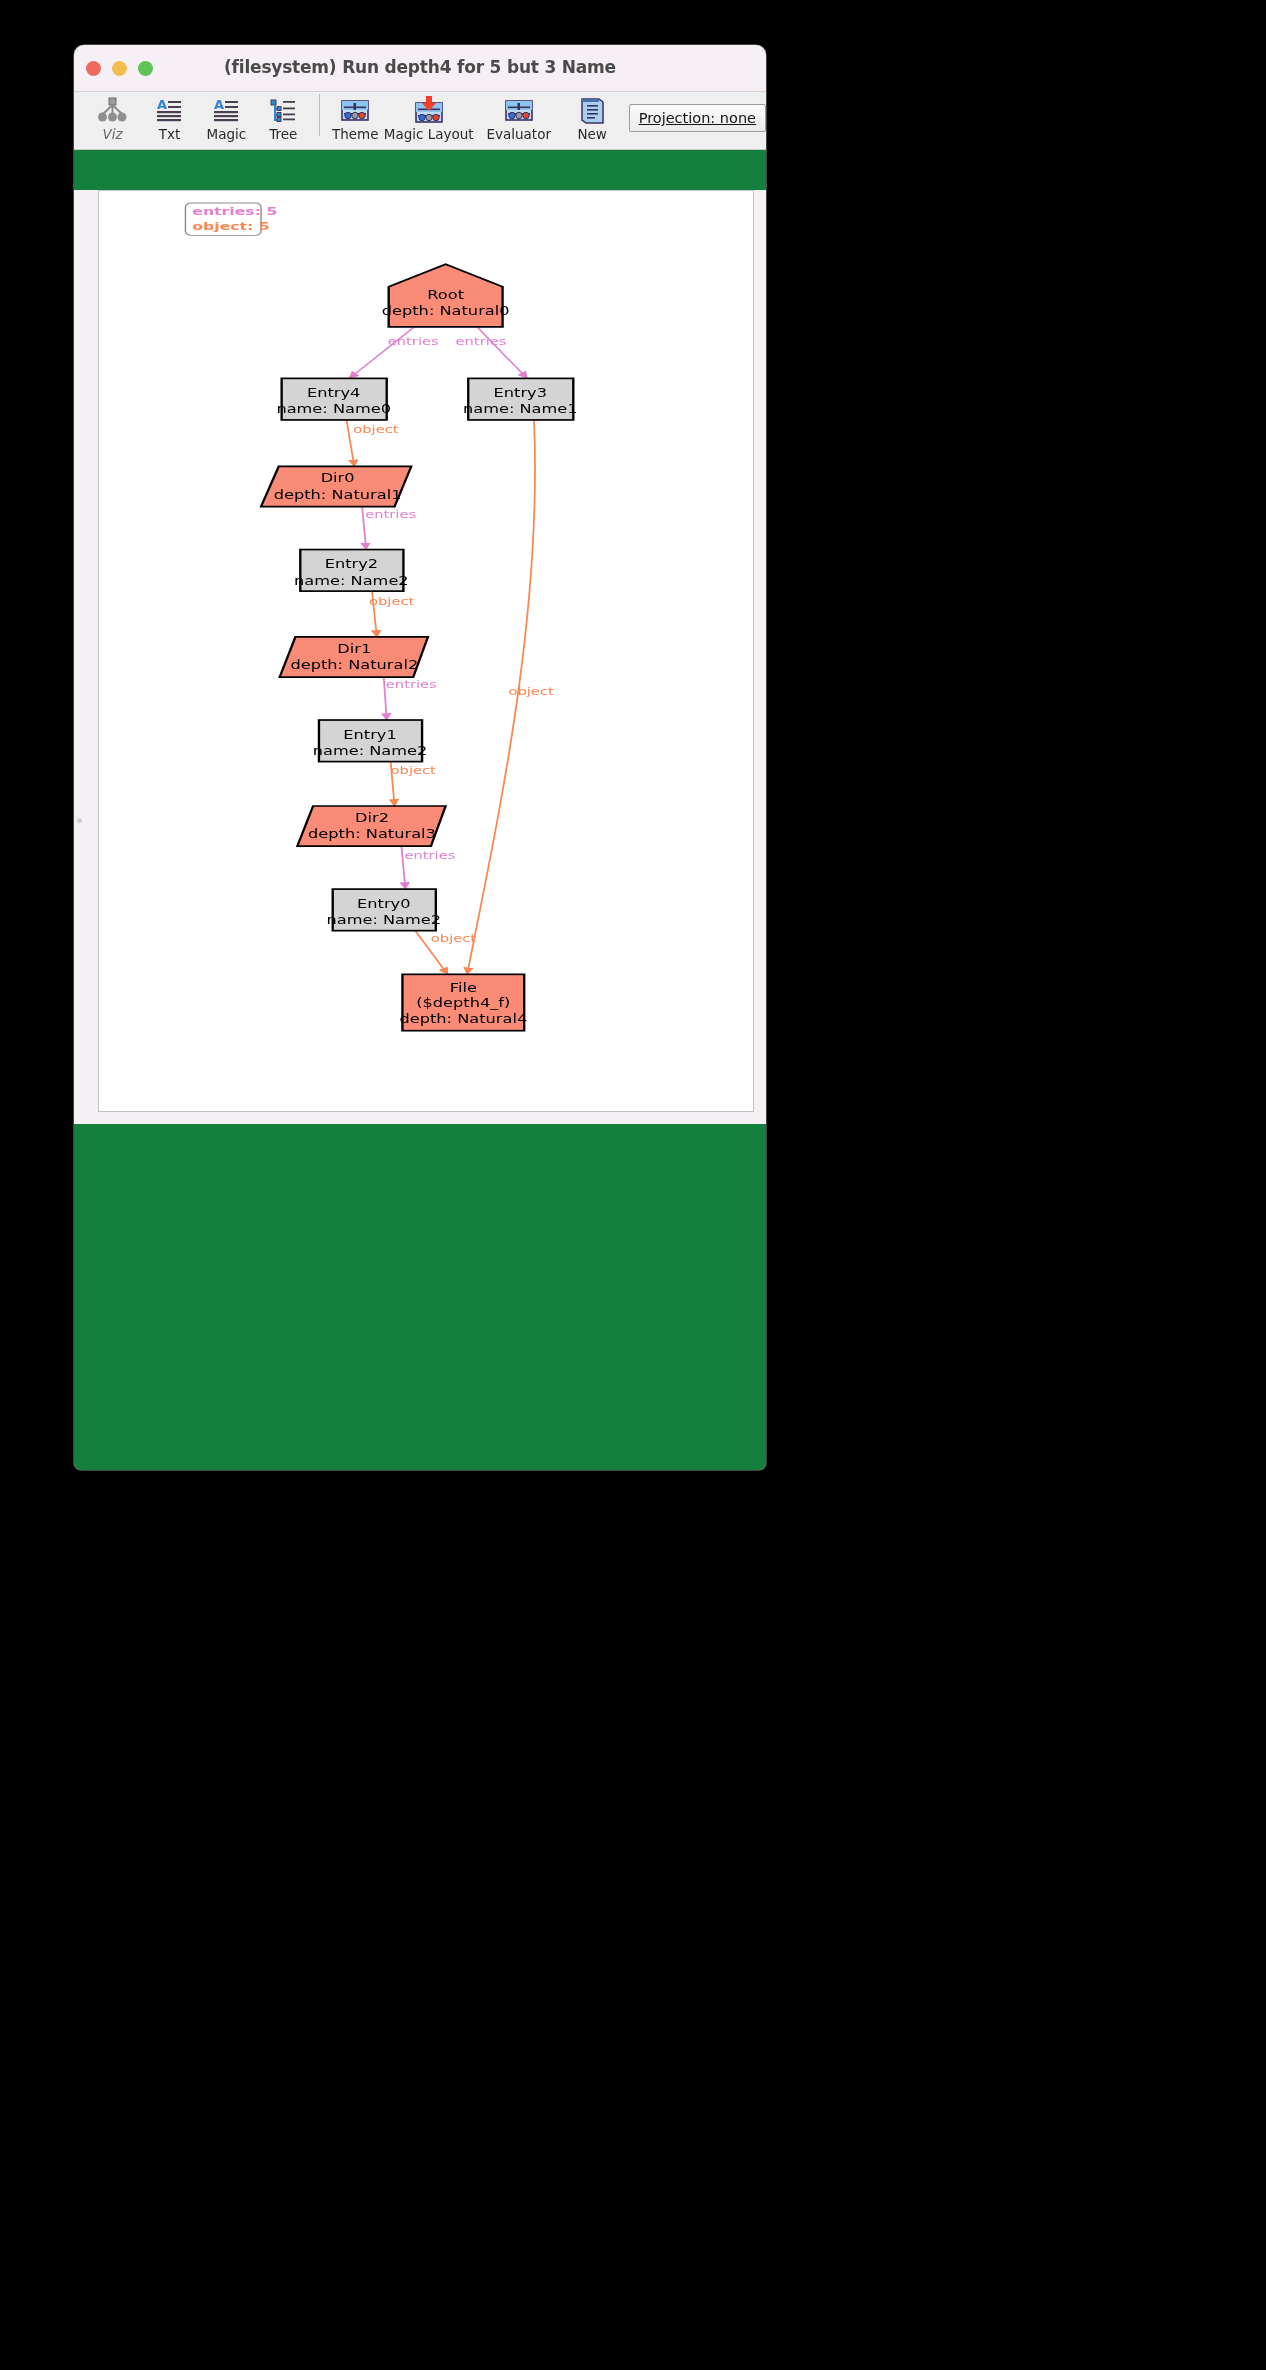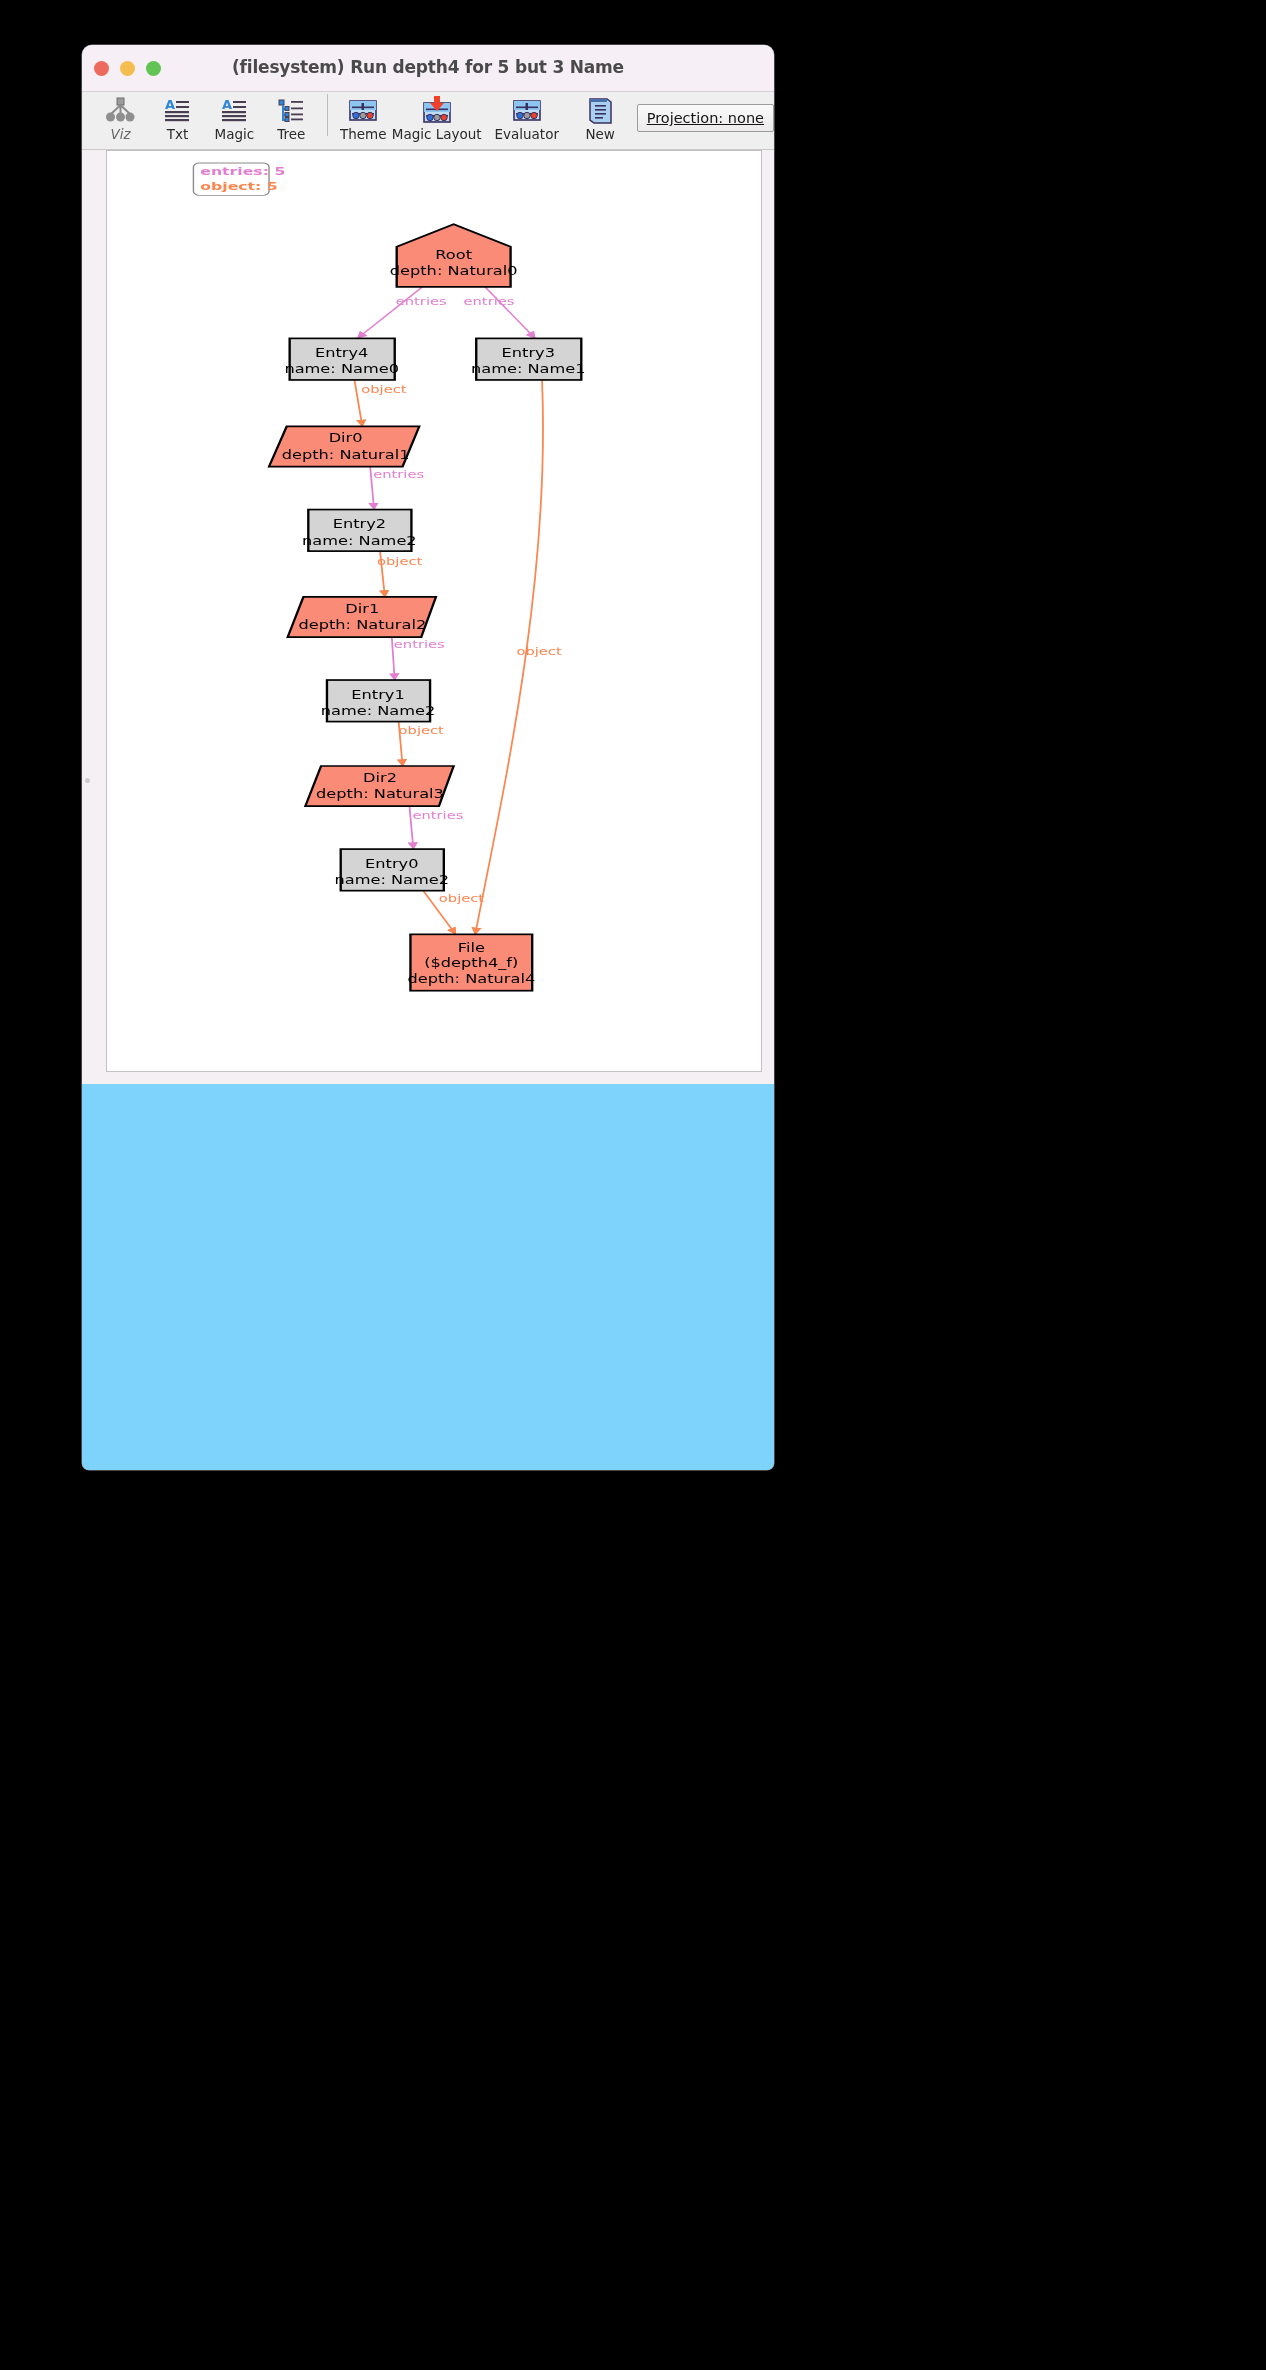--- a/index.html
+++ b/index.html
@@ -15,25 +15,25 @@
   #root {
     position: relative;
     width: 1266px;
     height: 2370px;
     background: #000000;
   }
 
   
   .window {
     position: absolute;
-    left: 82px;
+    left: 74px;
     top: 45px;
     width: 692px;
     height: 1425px;
-    background: #7dd3fc;
+    background: #15803d;
     border-radius: 10px 10px 7px 7px;
     box-shadow: 0 0 0 0.5px #8a8a8a;
     overflow: hidden;
   }
 
   .titlebar {
     position: relative;
     height: 46px;
     background: #f6f0f6;
     border-bottom: 1px solid #d8d2d8;
@@ -127,20 +127,21 @@
     text-decoration: underline;
   }
 
   
   .canvas-wrap {
     position: relative;
     height: 934px;
     background: #f4f0f4;
     padding: 0 12px 12px 24px;
     box-sizing: border-box;
+    margin-top: 40px;
   }
   .canvas {
     position: relative;
     width: 100%;
     height: 100%;
     background: #ffffff;
     border: 1px solid #c4c0c4;
     box-sizing: border-box;
     overflow: hidden;
   }

